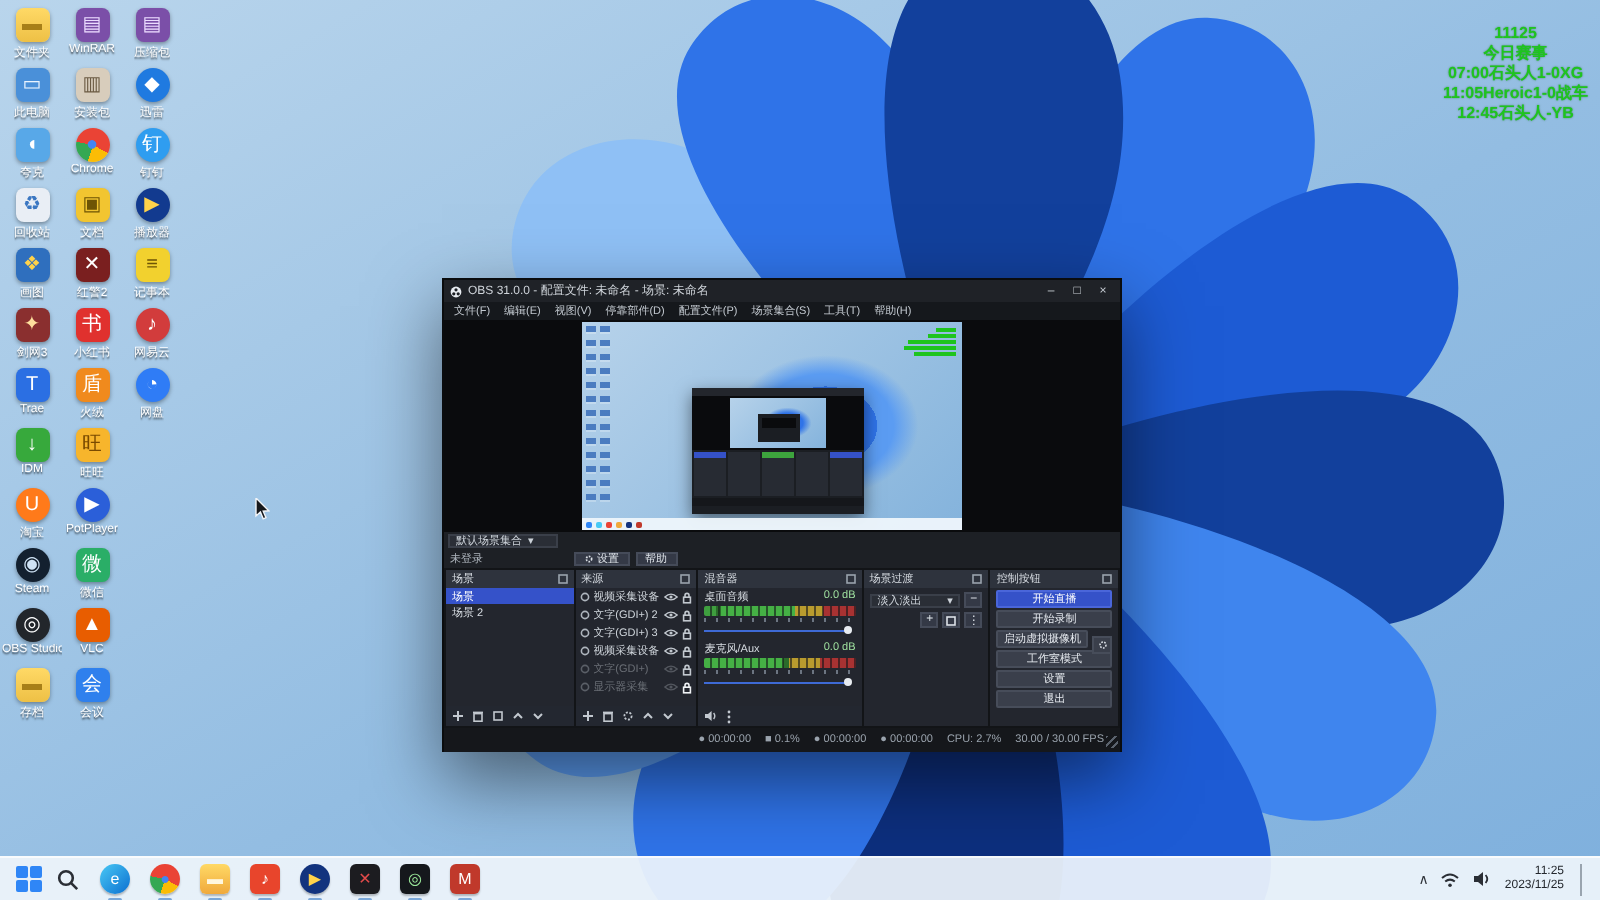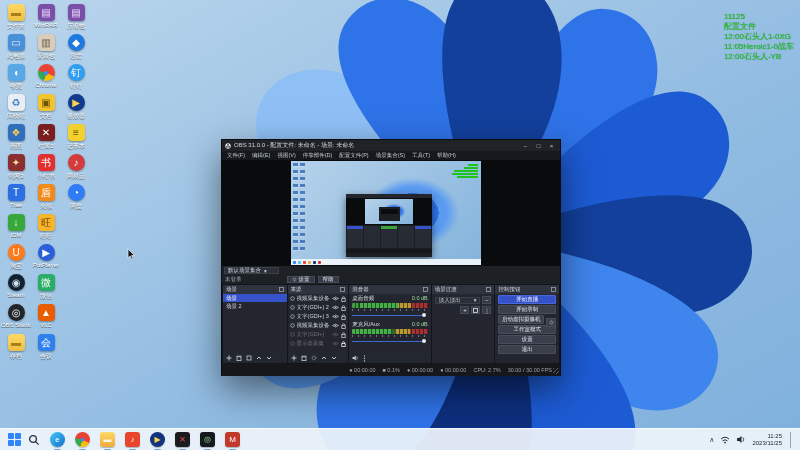--- a/index.html
+++ b/index.html
@@ -11,22 +11,22 @@
   .icon-col { position:absolute; top:4px; display:flex; flex-direction:column; }
   .icon-col.c1 { left:2px; } .icon-col.c2 { left:32px; } .icon-col.c3 { left:62px; }
   .dicon { width:28px; height:30px; display:flex; flex-direction:column; align-items:center; cursor:default; }
   .dicon .dg { width:17px; height:17px; border-radius:4px; display:flex; align-items:center; justify-content:center;
                font-size:10px; line-height:1; box-shadow:0 1px 2px rgba(0,0,0,.35); }
   .dicon.circle .dg { border-radius:50%; }
   .dicon .dl { font-size:6px; color:#fff; text-shadow:0 1px 1px rgba(0,0,0,.7); max-width:30px;
                overflow:hidden; white-space:nowrap; margin-top:1px; }
 
   
-  .overlay-text { position:absolute; top:12px; right:6px; text-align:left; color:#1ec41e; font-size:8px;
-                  font-weight:normal; line-height:10px; text-shadow:0 0 1px rgba(0,80,0,.5); }
+  .overlay-text { position:absolute; top:12px; right:6px; text-align:center; color:#1ec41e; font-size:8px;
+                  font-weight:bold; line-height:10px; text-shadow:0 0 1px rgba(0,80,0,.5); }
 
   
   .cursor { position:absolute; left:127px; top:249px; }
 
   
   .obs { position:absolute; left:221px; top:139px; width:340px; height:237px; background:#181b1f;
          border:1px solid #0a0c0e; box-shadow:0 14px 34px rgba(0,0,0,.5); font-size:6px; color:#d7dce2; }
   .titlebar { height:11px; background:#1f2227; display:flex; align-items:center; padding:0 3px; }
   .titlebar .t-title { flex:1; margin-left:3px; font-size:6px; color:#cfd4da; white-space:nowrap; overflow:hidden; }
   .winctrls { display:flex; gap:2px; }
@@ -333,24 +333,24 @@
 
       <div class="dicon circle">
         <span class="dg" style="background: rgb(47, 124, 246); color: rgb(255, 255, 255);">◔</span>
         <span class="dl">网盘</span>
       </div>
 
   </div>
 
   <div class="overlay-text">
     <div>11125</div>
-      <div>配置文件</div>
-      <div>12:00石头人1-0XG</div>
+      <div>今日赛事</div>
+      <div>07:00石头人1-0XG</div>
       <div>11:05Heroic1-0战车</div>
-      <div>12:00石头人-YB</div>
+      <div>12:45石头人-YB</div>
   </div>
 
   <svg class="cursor" width="8" height="11" viewBox="0 0 8 11">
     <path d="M1 0 L1 9 L3.2 7 L4.6 10.4 L6 9.8 L4.6 6.6 L7.4 6.4 Z" fill="#16181c" stroke="#f2f4f7" stroke-width="0.7"></path>
   </svg>
 
   <div class="obs">
 
     <div class="titlebar">
       <svg width="6" height="6" viewBox="0 0 6 6">

